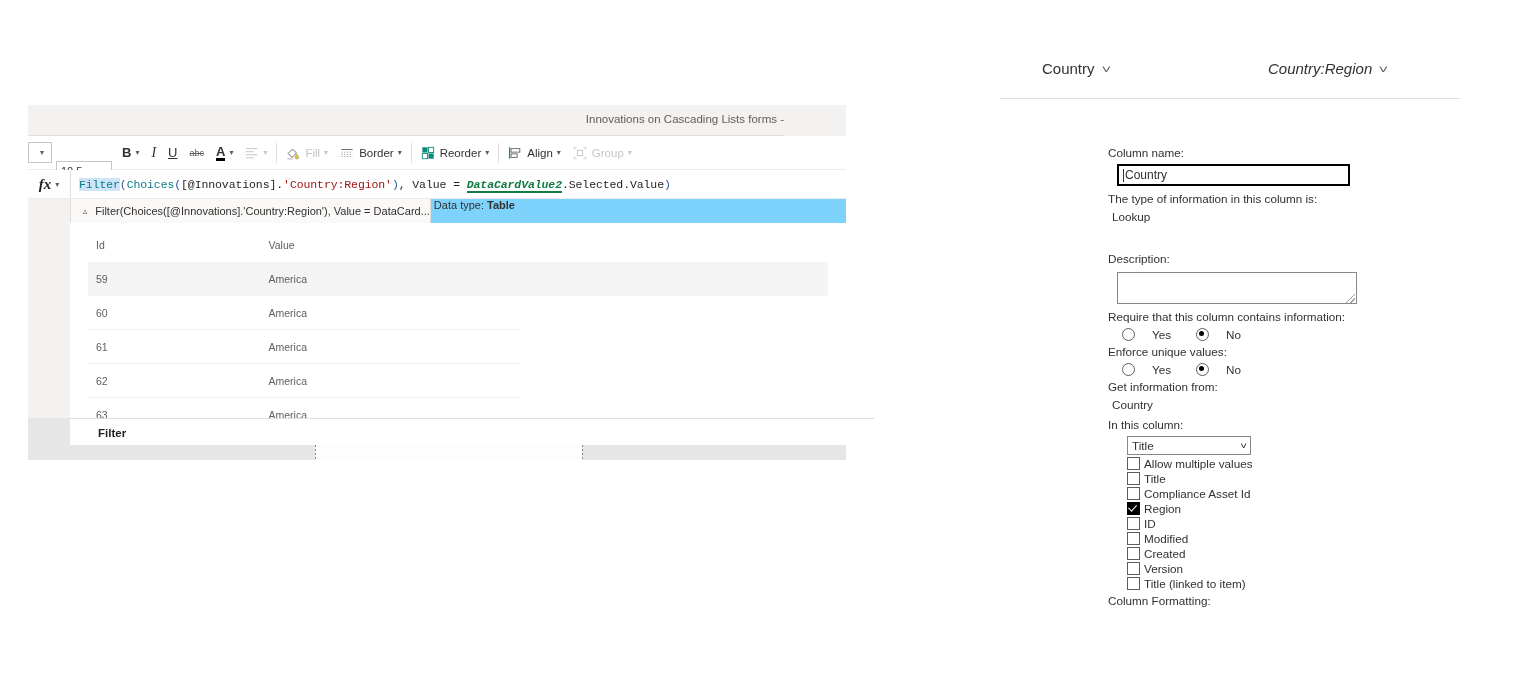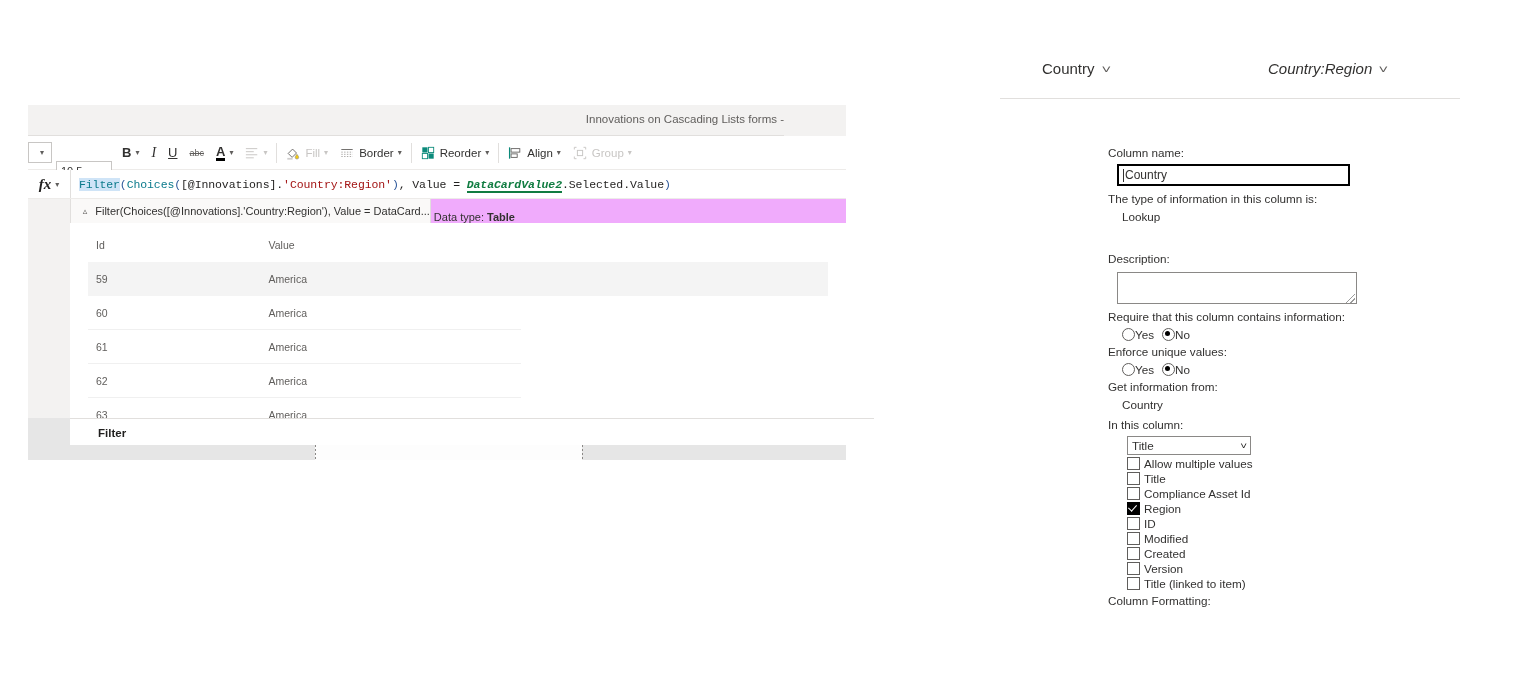--- a/index.html
+++ b/index.html
@@ -82,22 +82,22 @@
     position:absolute;left:0;top:94px;width:818px;height:24px;
     background:#faf9f8;display:flex;align-items:stretch;
   }
   .infobar-gutter{width:42px;background:#f3f2f1;border-right:1px solid #e1dfdd;}
   .infobar-main{
     flex:1;display:flex;align-items:center;padding-left:12px;
     font-size:11px;color:#323130;white-space:nowrap;background:#faf9f8;
   }
   .infobar-caret{font-size:9px;color:#605e5c;margin-right:8px;}
   .infobar-right{
-    width:415px;border-left:1px solid #e1dfdd;background:#f0abfc;
-    display:flex;align-items:flex-end;padding-left:3px;
+    width:415px;border-left:1px solid #e1dfdd;background:#7dd3fc;
+    display:flex;align-items:flex-start;padding-left:3px;
     font-size:11px;color:#323130;
   }
   .infobar-right b{font-weight:bold;margin-left:3px;}
 
   
   .pa-canvas{
     position:absolute;left:0;top:118px;width:818px;height:237px;
     background:#e6e6e6;
   }
   .pa-gutter{
@@ -156,41 +156,41 @@
   }
   .sp-col-head .v{
     display:inline-block;margin-left:8px;color:#605e5c;font-size:11px;
     transform:scaleX(1.5);
   }
   #sp-head-country{left:42px;}
   #sp-head-region{left:268px;font-style:italic;}
 
   .sp-form{position:absolute;left:108px;top:102px;width:330px;}
   .sp-label{font-size:11.7px;color:#323130;line-height:1.55;margin-top:2px;}
-  .sp-static{font-size:11.7px;color:#323130;margin-left:14px;line-height:1.55;}
+  .sp-static{font-size:11.7px;color:#323130;margin-left:4px;line-height:1.55;}
   .sp-input{
     box-sizing:border-box;width:233px;height:22px;margin:2px 0 4px 9px;
     border:2px solid #000000;background:#fff;
     font-family:"Liberation Sans",sans-serif;font-size:12px;color:#323130;
     padding:0 4px;display:flex;align-items:center;position:relative;
   }
   .caret{
     display:inline-block;width:1px;height:13px;background:#323130;margin-right:1px;
   }
   .sp-textarea{
     box-sizing:border-box;width:240px;height:32px;margin:3px 0 4px 9px;
     border:1px solid #8a8886;background:#fff;position:relative;
   }
   .resize-grip{
     position:absolute;right:1px;bottom:0px;width:9px;height:9px;
     background:
       linear-gradient(135deg,transparent 0 45%,#9b9b9b 45% 55%,transparent 55% 100%),
       linear-gradient(135deg,transparent 0 70%,#9b9b9b 70% 80%,transparent 80% 100%);
   }
-  .radio-row{display:flex;align-items:center;margin:2px 0 2px 14px;gap:0;}
+  .radio-row{display:flex;align-items:center;margin:2px 0 2px 14px;gap:17px;}
   .radio{
     width:11px;height:11px;border:1px solid #605e5c;border-radius:50%;
     background:#fff;display:inline-block;position:relative;flex:none;
   }
   .radio.on::after{
     content:"";position:absolute;left:2px;top:2px;width:5px;height:5px;
     border-radius:50%;background:#000;
   }
   .radio-label{font-size:11.7px;color:#323130;margin-right:8px;}
   .sp-select{

